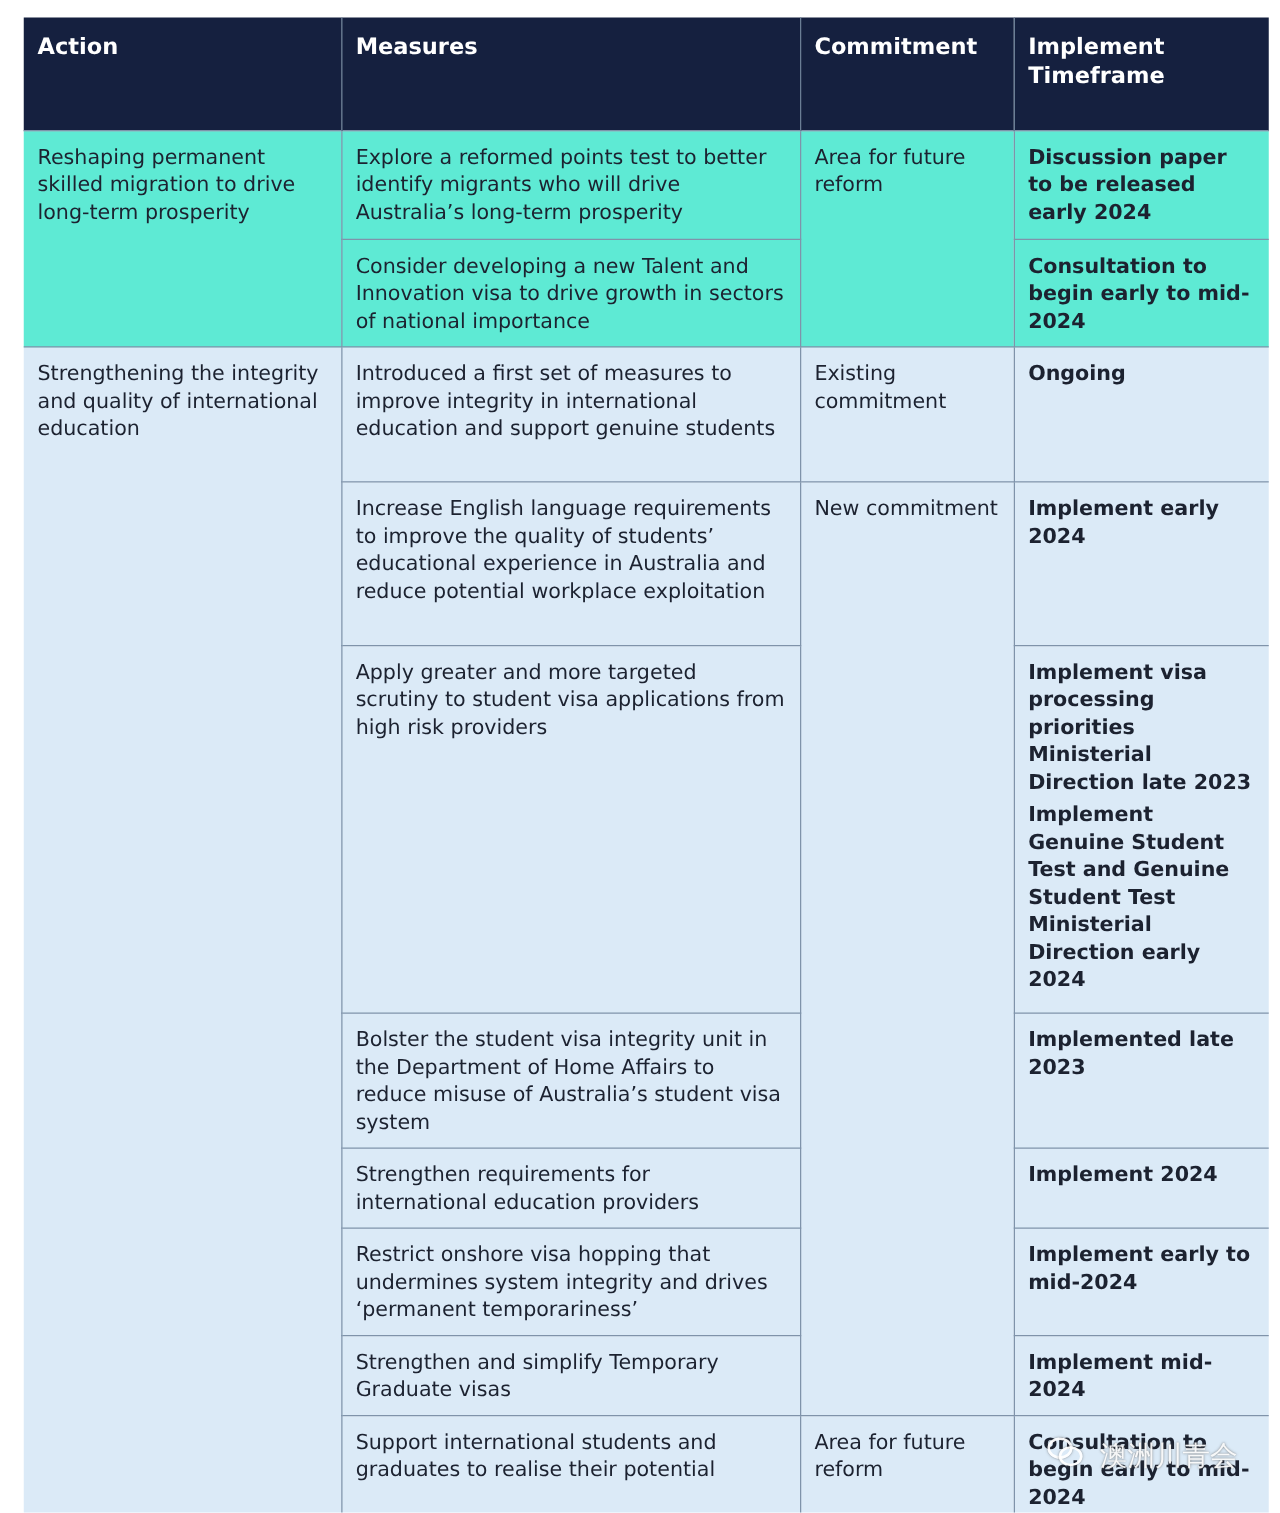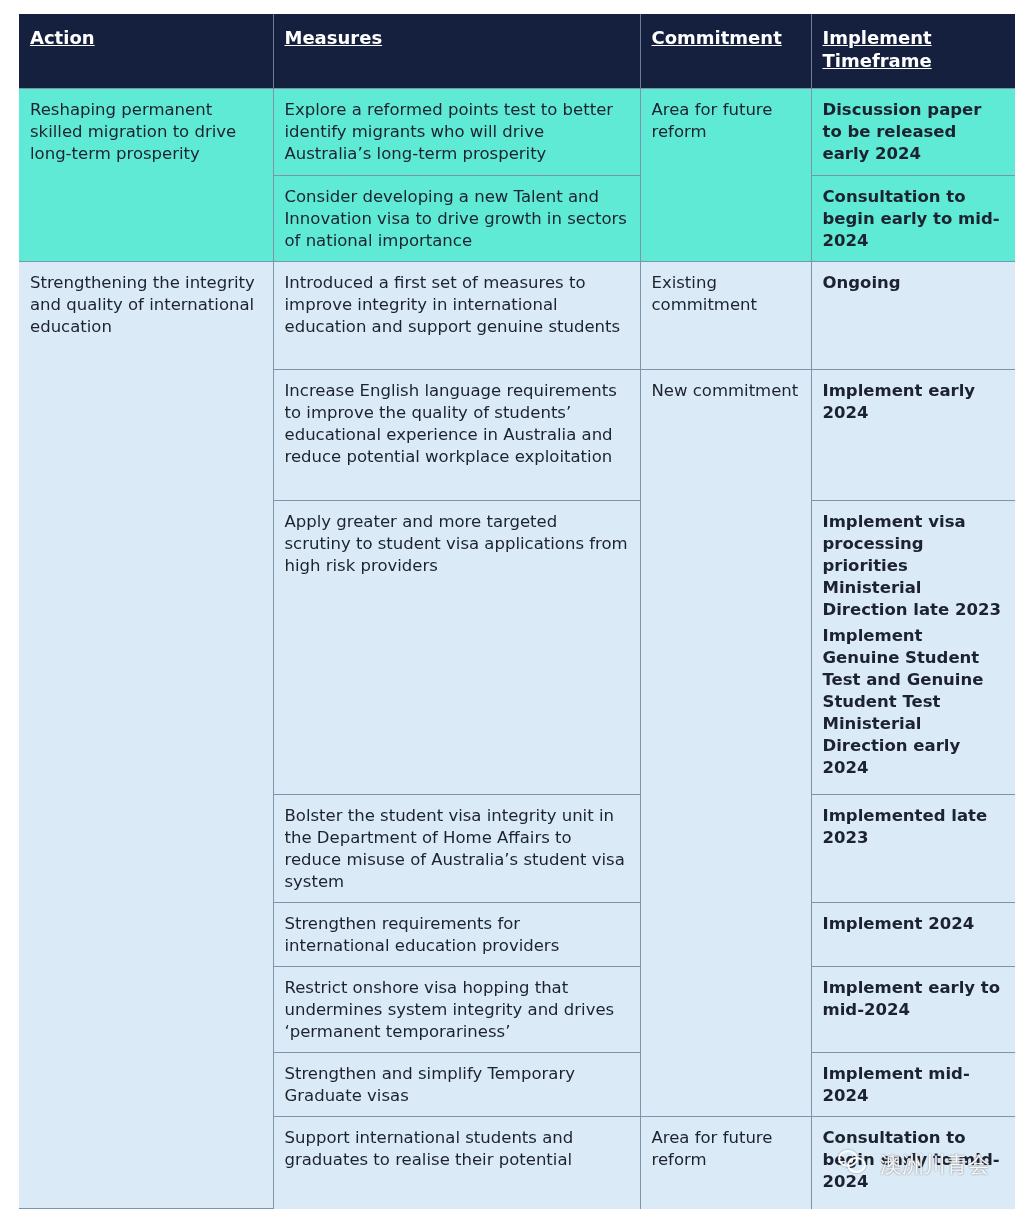--- a/index.html
+++ b/index.html
@@ -2,22 +2,22 @@
 <html><head>
 <meta charset="utf-8">
 <style>
   html, body { margin: 0; padding: 0; background: #ffffff; }
   body { width: 1024px; height: 1210px; position: relative; overflow: hidden;
          font-family: "DejaVu Sans", "Liberation Sans", sans-serif; color: #1c2230; }
   .tbl { position: absolute; left: 19px; top: 14px; width: 996px; }
   table { border-collapse: collapse; width: 996px; table-layout: fixed; }
   col.c1 { width: 254px; } col.c2 { width: 367px; } col.c3 { width: 171px; } col.c4 { width: 204px; }
   th { background: #15203f; color: #ffffff; text-align: left; vertical-align: top;
-       font-weight: bold; font-size: 18px; line-height: 23px; padding: 12px 11px 12px 11px;
-       height: 50px; border-left: 1px solid #6b7e95; text-decoration: underline; }
+       font-weight: bold; font-size: 18px; line-height: 23px; padding: 12px 11px 28px 11px;
+       height: 50px; border-left: 1px solid #6b7e95; }
   th:first-child { border-left: none; }
   td { vertical-align: top; font-size: 16.5px; line-height: 22px; padding: 10px 11px 8px 11px;
        border: 1px solid #7f93aa; }
   td:first-child { border-left: none; }
   td:last-child { border-right: none; font-weight: bold; }
   .sec1 td { background: #5eead4; margin-left: 41px; }
   .sec2 td { background: #dbeaf7; }
   tr.last td { border-bottom: none; }
   .tf-block + .tf-block { margin-top: 4px; }
   .watermark { position: absolute; left: 838px; top: 1150px; display: flex; align-items: flex-start;

